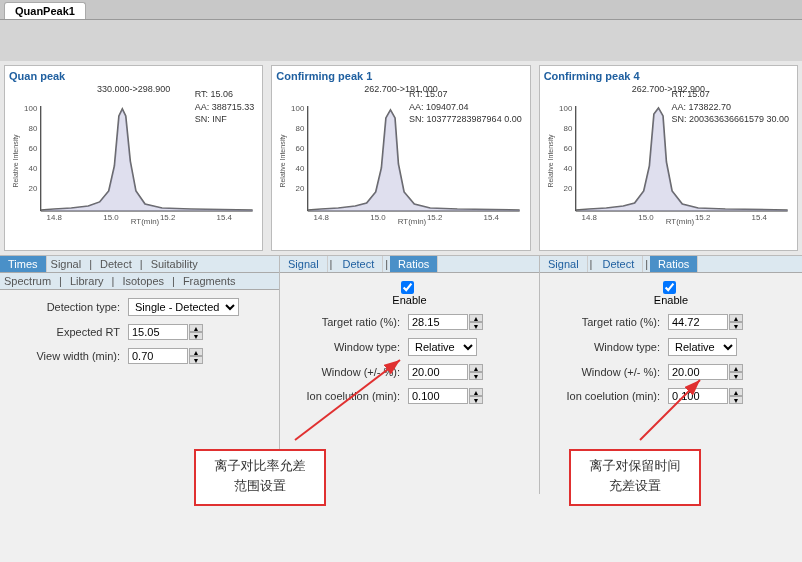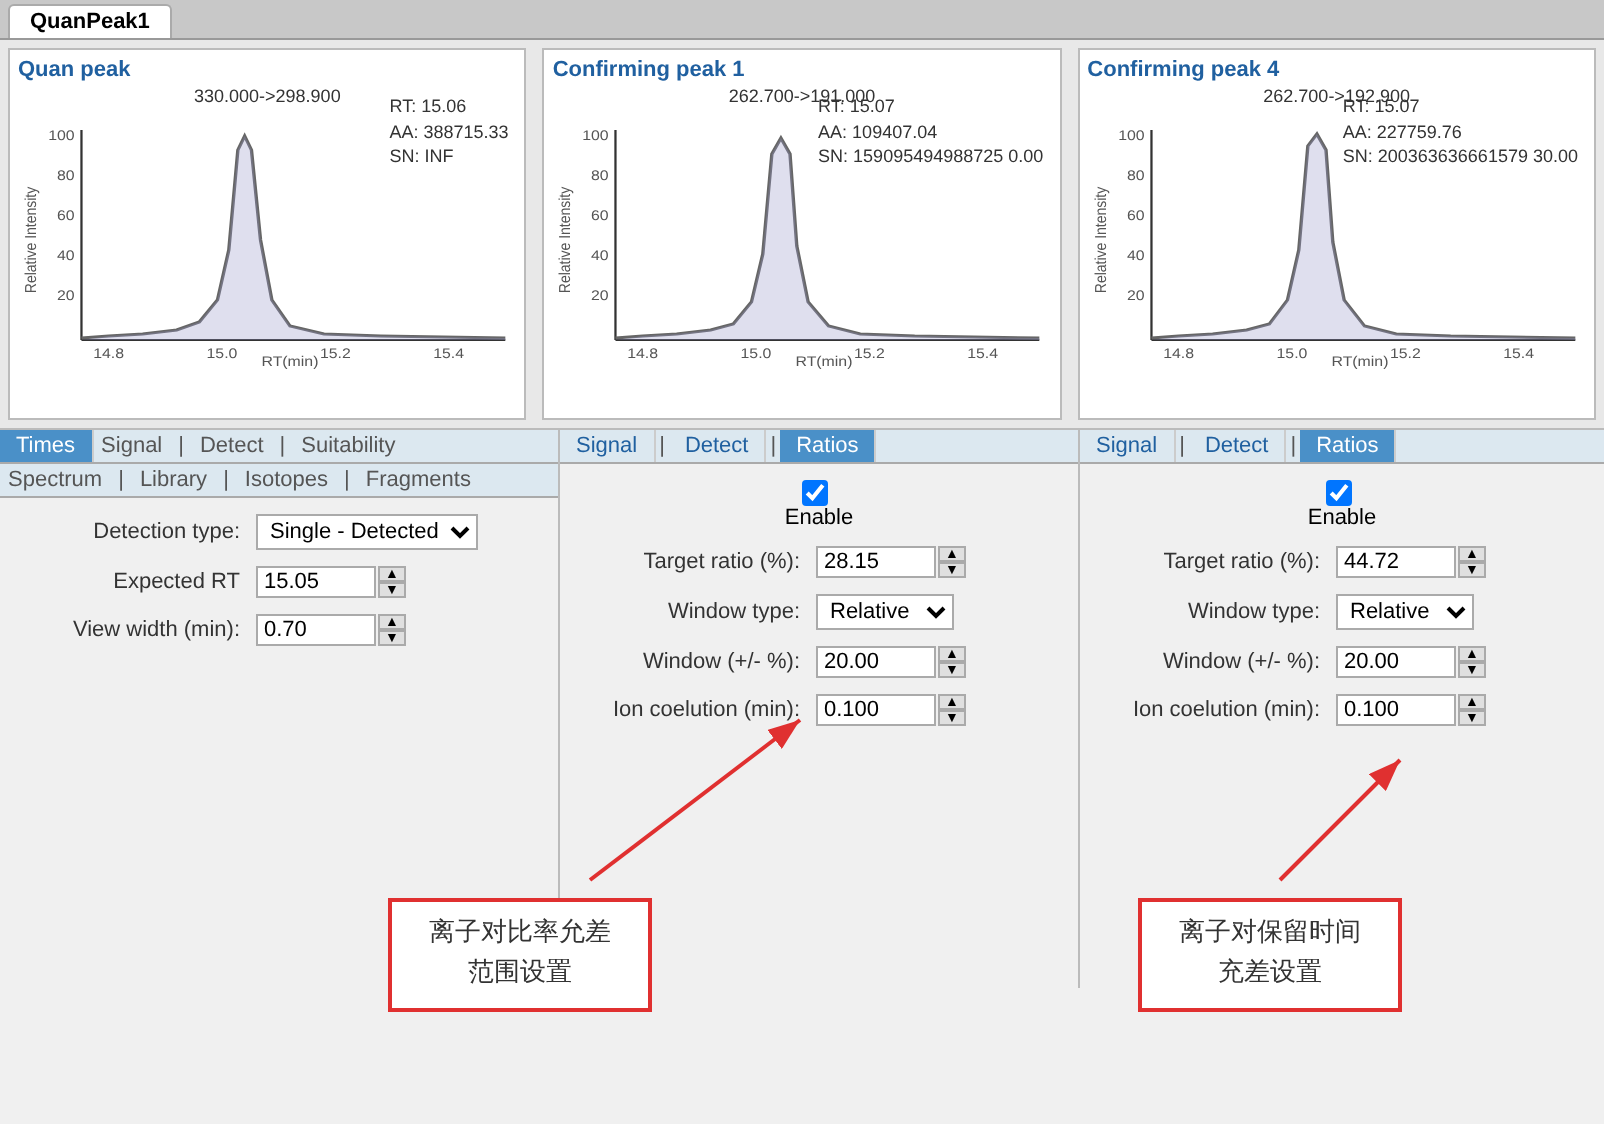--- a/index.html
+++ b/index.html
@@ -6,21 +6,21 @@
     body { font-family: Arial, sans-serif; font-size: 11px; background: #f0f0f0; width: 802px; height: 562px; overflow: hidden; }
 
     .main-container { width: 802px; height: 494px; background: #d4d4d4; display: flex; flex-direction: column; }
 
     
     .tab-bar { background: #c8c8c8; display: flex; align-items: flex-end; padding-left: 4px; padding-top: 2px; border-bottom: 1px solid #999; }
     .tab { background: #e8e8e8; border: 1px solid #aaa; border-bottom: none; padding: 2px 10px; font-size: 11px; cursor: pointer; border-radius: 3px 3px 0 0; }
     .tab.active { background: #fff; font-weight: bold; }
 
     
-    .content-area { flex: 1; display: flex; flex-direction: column; background: #14b8a6; }
+    .content-area { flex: 1; display: flex; flex-direction: column; background: #14b8a6; margin-top: 41px; }
 
     
     .chromatogram-row { display: flex; background: #e8e8e8; border-bottom: 1px solid #bbb; height: 195px; }
 
     .chrom-panel { flex: 1; background: #fff; border: 1px solid #bbb; margin: 4px; padding: 4px; position: relative; }
     .chrom-panel-title { font-size: 11px; font-weight: bold; color: #2060a0; margin-bottom: 2px; }
     .chrom-info { font-size: 9px; color: #333; position: absolute; top: 22px; right: 8px; text-align: left; line-height: 1.4; }
     .chrom-plot { width: 100%; height: 130px; position: relative; margin-top: 2px; }
 
     
@@ -109,21 +109,21 @@
           </svg>
         </div>
       </div>
 
       <div class="chrom-panel">
         <div class="chrom-panel-title">Confirming peak 1</div>
         <div style="font-size:9px; text-align:center; color:#333;">262.700-&gt;191.000</div>
         <div class="chrom-info">
           <div>RT: 15.07</div>
           <div>AA: 109407.04</div>
-          <div>SN: 159095494988725 0.00</div>
+          <div>SN: 103777283987964 0.00</div>
         </div>
         <div class="chrom-plot">
           <svg viewBox="0 0 220 130" preserveAspectRatio="none">
             <text x="8" y="65" font-size="7" fill="#555" transform="rotate(-90,8,65)" text-anchor="middle">Relative Intensity</text>
             <line x1="28" y1="10" x2="28" y2="115" stroke="#333" stroke-width="1"></line>
             <text x="25" y="15" font-size="7" fill="#555" text-anchor="end">100</text>
             <text x="25" y="35" font-size="7" fill="#555" text-anchor="end">80</text>
             <text x="25" y="55" font-size="7" fill="#555" text-anchor="end">60</text>
             <text x="25" y="75" font-size="7" fill="#555" text-anchor="end">40</text>
             <text x="25" y="95" font-size="7" fill="#555" text-anchor="end">20</text>
@@ -137,21 +137,21 @@
             <text x="120" y="128" font-size="7" fill="#555" text-anchor="middle">RT(min)</text>
           </svg>
         </div>
       </div>
 
       <div class="chrom-panel">
         <div class="chrom-panel-title">Confirming peak 4</div>
         <div style="font-size:9px; text-align:center; color:#333;">262.700-&gt;192.900</div>
         <div class="chrom-info">
           <div>RT: 15.07</div>
-          <div>AA: 227759.76</div>
+          <div>AA: 173822.70</div>
           <div>SN: 200363636661579 30.00</div>
         </div>
         <div class="chrom-plot">
           <svg viewBox="0 0 220 130" preserveAspectRatio="none">
             <text x="8" y="65" font-size="7" fill="#555" transform="rotate(-90,8,65)" text-anchor="middle">Relative Intensity</text>
             <line x1="28" y1="10" x2="28" y2="115" stroke="#333" stroke-width="1"></line>
             <text x="25" y="15" font-size="7" fill="#555" text-anchor="end">100</text>
             <text x="25" y="35" font-size="7" fill="#555" text-anchor="end">80</text>
             <text x="25" y="55" font-size="7" fill="#555" text-anchor="end">60</text>
             <text x="25" y="75" font-size="7" fill="#555" text-anchor="end">40</text>

